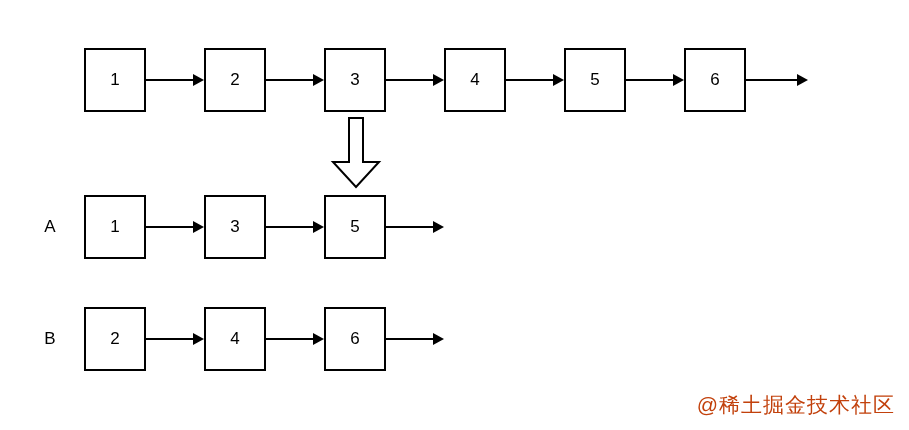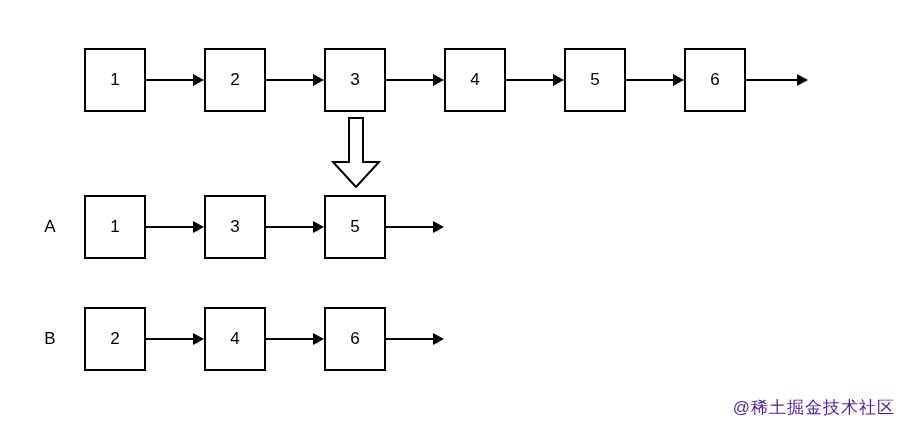--- a/index.html
+++ b/index.html
@@ -52,23 +52,23 @@
   }
   .split-arrow {
     position: absolute;
     left: 330px;
     top: 114px;
   }
   .watermark {
     position: absolute;
     right: 14px;
     bottom: 11px;
-    font-size: 17px;
+    font-size: 21px;
     letter-spacing: 1px;
-    color: #4c1d95;
+    color: #c2410c;
     user-select: none;
   }
 </style>
 </head>
 <body>
 
 <div class="canvas">
 
   <div class="node" style="left:84px;top:48px">
       <span>1</span>

